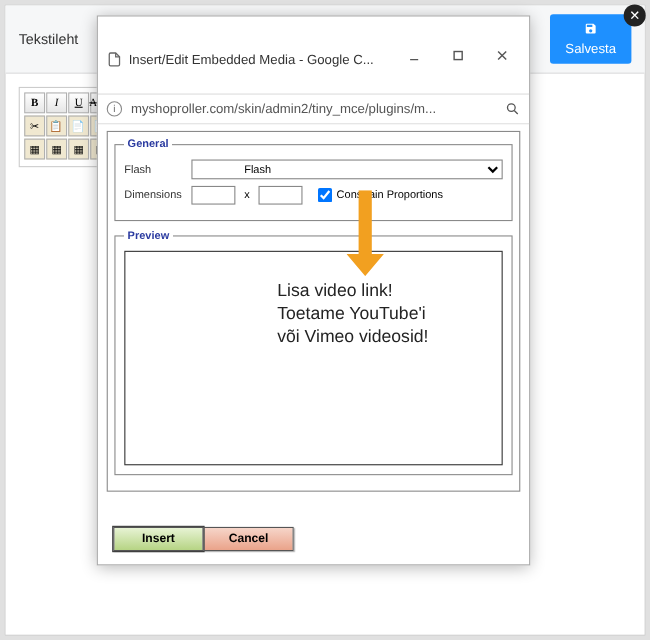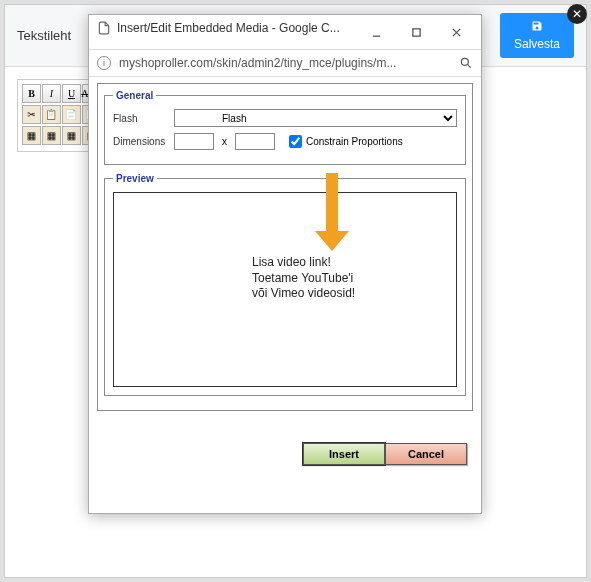--- a/index.html
+++ b/index.html
@@ -17,21 +17,21 @@
 .tb-btn { width: 19px; height: 19px; border: 1px solid #b0b0b0; background: linear-gradient(#fefefe,#e6e6e6); font-size: 10px; display: flex; align-items: center; justify-content: center; cursor: pointer; font-family: 'Times New Roman', serif; }
 .tb-btn.b { font-weight: bold; }
 .tb-btn.i { font-style: italic; }
 .tb-btn.u { text-decoration: underline; }
 .tb-btn.s { text-decoration: line-through; }
 .tb-btn.img { background: #f0e8d0; }
 .tb-sep { width: 3px; }
 
 .dialog-shadow { position: absolute; top: 14px; left: 88px; width: 394px; height: 500px; background: #fff; box-shadow: 0 2px 14px rgba(0,0,0,0.3); border: 1px solid #aaa; z-index: 100; }
 
-.titlebar { display: flex; align-items: flex-start; padding: 6px 8px; border-bottom: 1px solid #ddd; gap: 6px; font-size: 12px; color: #333; }
+.titlebar { display: flex; align-items: flex-end; padding: 24px 8px; border-bottom: 1px solid #ddd; gap: 6px; font-size: 12px; color: #333; }
 .titlebar .doc-icon { width: 14px; height: 14px; }
 .titlebar .title-text { flex: 1; overflow: hidden; text-overflow: ellipsis; white-space: nowrap; }
 .titlebar .win-btn { width: 34px; height: 22px; display: flex; align-items: center; justify-content: center; cursor: pointer; }
 .titlebar .win-btn svg { width: 11px; height: 11px; stroke: #555; stroke-width: 1.4; fill: none; }
 
 .addressbar { display: flex; align-items: center; padding: 6px 8px; border-bottom: 1px solid #e0e0e0; gap: 8px; font-size: 12px; color: #555; }
 .addressbar .info-icon { width: 14px; height: 14px; border: 1px solid #888; border-radius: 50%; display: flex; align-items: center; justify-content: center; font-size: 9px; color: #666; }
 .addressbar .url { flex: 1; overflow: hidden; text-overflow: ellipsis; white-space: nowrap; }
 .addressbar .mag-icon { width: 14px; height: 14px; }
 
@@ -52,27 +52,27 @@
 .form-row input[type=text] { height: 17px; border: 1px solid #888; font-size: 10px; padding: 0 3px; }
 .url-input { flex: 1; outline: 3px solid #f2a020; outline-offset: -1px; }
 .browse-btn { width: 16px; height: 16px; border: 1px solid #999; background: linear-gradient(#fff,#eee); display: flex; align-items: center; justify-content: center; cursor: pointer; }
 .browse-btn svg { width:10px; height:10px; }
 .dim-input { width: 40px; }
 .dim-x { padding: 0 2px; }
 .constrain { display: flex; align-items: center; gap: 4px; margin-left: 8px; }
 
 .preview-box { height: 195px; border: 1px solid #333; background: #fff; }
 
-.dialog-footer { display: flex; justify-content: flex-end; padding: 6px; background: #fff; }
+.dialog-footer { display: flex; justify-content: flex-start; padding: 6px; background: #fff; }
 .dlg-btn { width: 82px; height: 22px; font-size: 11px; font-weight: bold; border: 1px solid #555; cursor: pointer; box-shadow: 1px 1px 1px rgba(0,0,0,0.3); }
 .dlg-btn.insert { background: linear-gradient(#e7f3d4,#b6d484); outline: 1px solid #333; }
 .dlg-btn.cancel { background: linear-gradient(#f6d5c9,#eaa38a); }
 
 .annotation-arrow { position: absolute; left: 315px; top: 173px; z-index: 200; pointer-events: none; }
-.annotation-text { position: absolute; left: 252px; top: 255px; z-index: 200; font-family: Arial; font-size: 12px; color: #232323; line-height: 1.3; pointer-events: none; }
+.annotation-text { position: absolute; left: 252px; top: 255px; z-index: 200; font-family: Arial; font-size: 16px; color: #232323; line-height: 1.3; pointer-events: none; }
 
 .close-badge { position: absolute; top: -1px; right: -1px; width: 20px; height: 20px; background: #222; color: #fff; border-radius: 50%; display: flex; align-items: center; justify-content: center; font-size: 12px; z-index: 300; cursor: pointer; }
 </style>
 </head>
 <body>
 
 <div class="outer-panel">
 
   <div class="page-header">
     <span class="page-title">Tekstileht</span>

